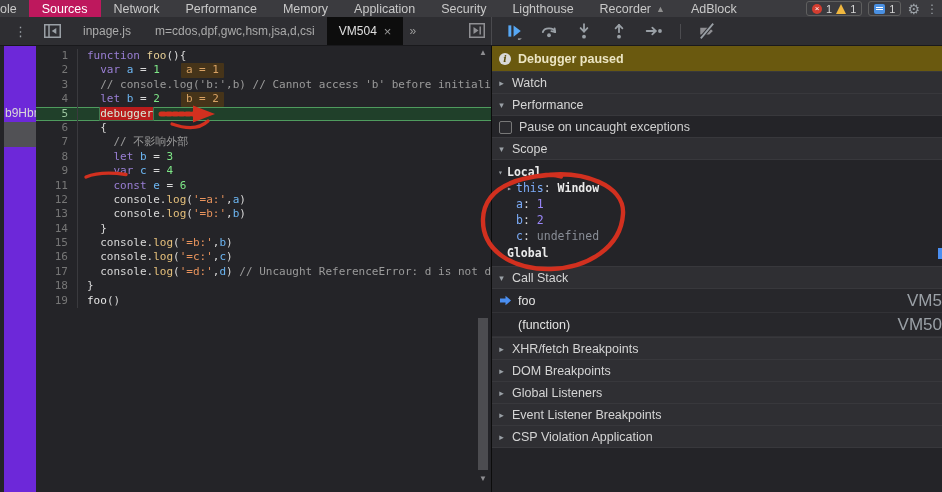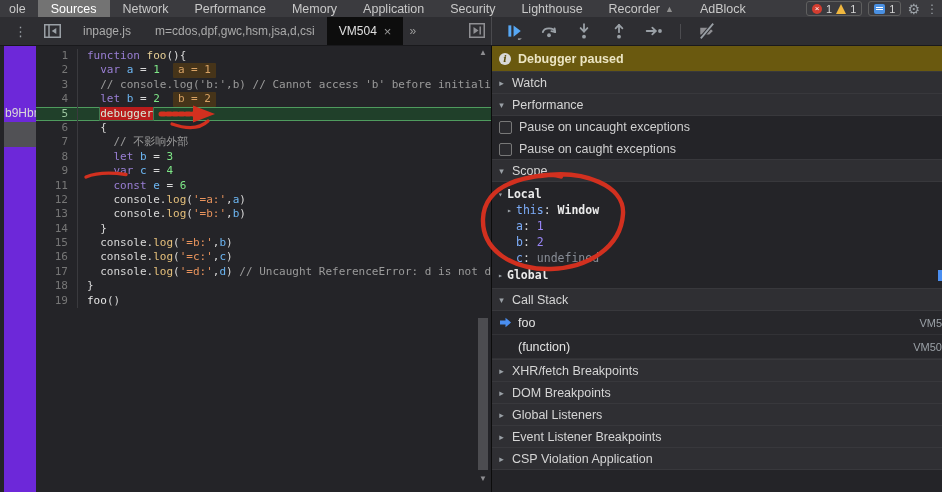--- a/index.html
+++ b/index.html
@@ -2,24 +2,24 @@
 <html><head>
 <meta charset="utf-8">
 <style>
   html,body{margin:0;padding:0;background:#111;}
   .screen{position:relative;width:942px;height:492px;background:#242428;overflow:hidden;
           font-family:"Liberation Sans",sans-serif;-webkit-font-smoothing:antialiased;}
 
   
   .top-tabs{position:absolute;top:0;left:0;right:0;height:17px;background:#3b3b3f;
             display:flex;align-items:stretch;font-size:12.5px;color:#c9c9c9;}
-  .partial-tab{display:flex;align-items:center;padding:0 6px 0 9px;}
+  .partial-tab{display:flex;align-items:center;padding:0 6px 0 0;}
   .main-tabs{display:flex;align-items:stretch;margin-left:6px;}
   .main-tab{display:flex;align-items:center;gap:5px;padding:0 13px;white-space:nowrap;}
-  .main-tab.active{background:#737373;color:#ffffff;}
+  .main-tab.active{background:#be185d;color:#ffffff;}
   .rec-warn{color:#8f8f8f;font-size:9px;}
   .badges{margin-left:auto;display:flex;align-items:center;gap:6px;padding-right:4px;}
   .badge-group{display:flex;align-items:center;gap:4px;border:1px solid #5f5f5f;border-radius:3px;
                padding:0 5px;height:13px;font-size:11px;color:#d6d6d6;}
   .err-dot{width:10px;height:10px;border-radius:50%;background:#d33d30;color:#fff;font-size:8px;
            display:flex;align-items:center;justify-content:center;line-height:1;}
   .warn-tri{width:0;height:0;border-left:5.5px solid transparent;border-right:5.5px solid transparent;
             border-bottom:10px solid #f0b73f;}
   .issue-ic{width:11px;height:10px;background:#4a90e2;border-radius:2px;}
   .issue-ic::after{content:"";display:block;margin:3px 2px 0;height:1px;background:#fff;box-shadow:0 2px 0 #fff;}
@@ -57,21 +57,21 @@
   .code-line{display:flex;height:14.4px;white-space:pre;}
   .ln{width:42px;flex:none;text-align:right;padding-right:9px;color:#767676;
       border-right:1px solid #3a3a3e;box-sizing:border-box;}
   .code{flex:1;padding-left:9px;overflow:hidden;}
   .code-line.paused{background:#20402a;box-shadow:inset 0 1px 0 #4f9b5e, inset 0 -1px 0 #4f9b5e;}
   .code-line.paused .ln{color:#9cc59f;}
   .kw{color:#9a7fd5;} .vr{color:#6cb6f3;} .nm{color:#7ee787;} .cm{color:#9b9b9b;}
   .st{color:#e8935c;} .mt{color:#e5c07b;} .ob{color:#d8d8d8;} .pl{color:#d8d8d8;}
   .fn{color:#e8d095;} .fc{color:#e8e8e8;}
   .dbg{background:#b91c1c;box-shadow:0 0 0 1px #417a52;color:#d7ead7;}
-  .eval-badge{display:inline-block;background:#463419;color:#d8a264;padding:0 5px;margin-left:13px;border-radius:1px;}
+  .eval-badge{display:inline-block;background:#463419;color:#d8a264;padding:0 5px;margin-left:21px;border-radius:1px;}
   .scrollbar{position:absolute;right:0;top:0;width:16px;height:100%;}
   .sb-up{position:absolute;top:2px;left:4px;color:#8e8e92;font-size:8px;}
   .sb-thumb{position:absolute;left:3px;width:10px;top:272px;height:152px;background:#4c4c50;}
   .sb-down{position:absolute;top:428px;left:4px;color:#8e8e92;font-size:8px;}
 
   
   .right-panel{position:absolute;left:491px;top:0;right:0;height:100%;background:#242428;
                border-left:1px solid #0c0c0c;overflow:hidden;}
   .banner{height:26px;background:#6a590f;display:flex;align-items:center;gap:7px;padding-left:7px;
           color:#ece5c3;font-size:12.5px;font-weight:bold;}
@@ -94,21 +94,21 @@
   .prop-row{padding-left:24px;}
   .pname{color:#7cacf8;} .pcolon{color:#d8d8d8;} .pnum{color:#9a86f8;}
   .pundef{color:#878c95;} .pwindow{font-weight:bold;color:#eaeaea;}
   .global-row{padding-left:4px;font-weight:bold;color:#eaeaea;height:18px;position:relative;}
   .global-frag{position:absolute;right:0;top:4px;width:4px;height:11px;background:#4a8ef0;}
   .stack-row{height:23px;display:flex;align-items:center;padding:0 0 0 8px;background:#27272b;
              border-bottom:1px solid #323236;font-size:12.5px;color:#e3e3e3;}
   .frame-arrow{width:11px;height:11px;background:#4a8ef0;flex:none;margin-right:7px;
                clip-path:polygon(0 32%,50% 32%,50% 6%,100% 50%,50% 94%,50% 68%,0 68%);}
   .frame-arrow.hid{visibility:hidden;}
-  .frame-file{margin-left:auto;color:#9aa0a6;font-size:11px;}
+  .frame-file{margin-left:auto;color:#9aa0a6;font-size:17px;}
 
   .annotations{position:absolute;top:0;left:0;pointer-events:none;z-index:40;}
   .icon-svg{display:block;}
 </style>
 </head>
 <body>
 
 <div class="screen">
 
   <div class="top-tabs">
@@ -285,24 +285,20 @@
 
       <div class="sec-header">
         <span class="harrow">▾</span>
         <span>Performance</span>
       </div>
       <div id="bp-rows">
           <div class="chk-row">
             <span class="chk"></span>
             <span>Pause on uncaught exceptions</span>
           </div>
-          <div class="chk-row">
-            <span class="chk"></span>
-            <span>Pause on caught exceptions</span>
-          </div>
         </div>
 
       <div class="sec-header">
         <span class="harrow">▾</span>
         <span>Scope</span>
       </div>
       <div class="scope-pane">
         <div class="srow local-row">
           <span class="tarrow">▾</span>
           <span>Local</span>

